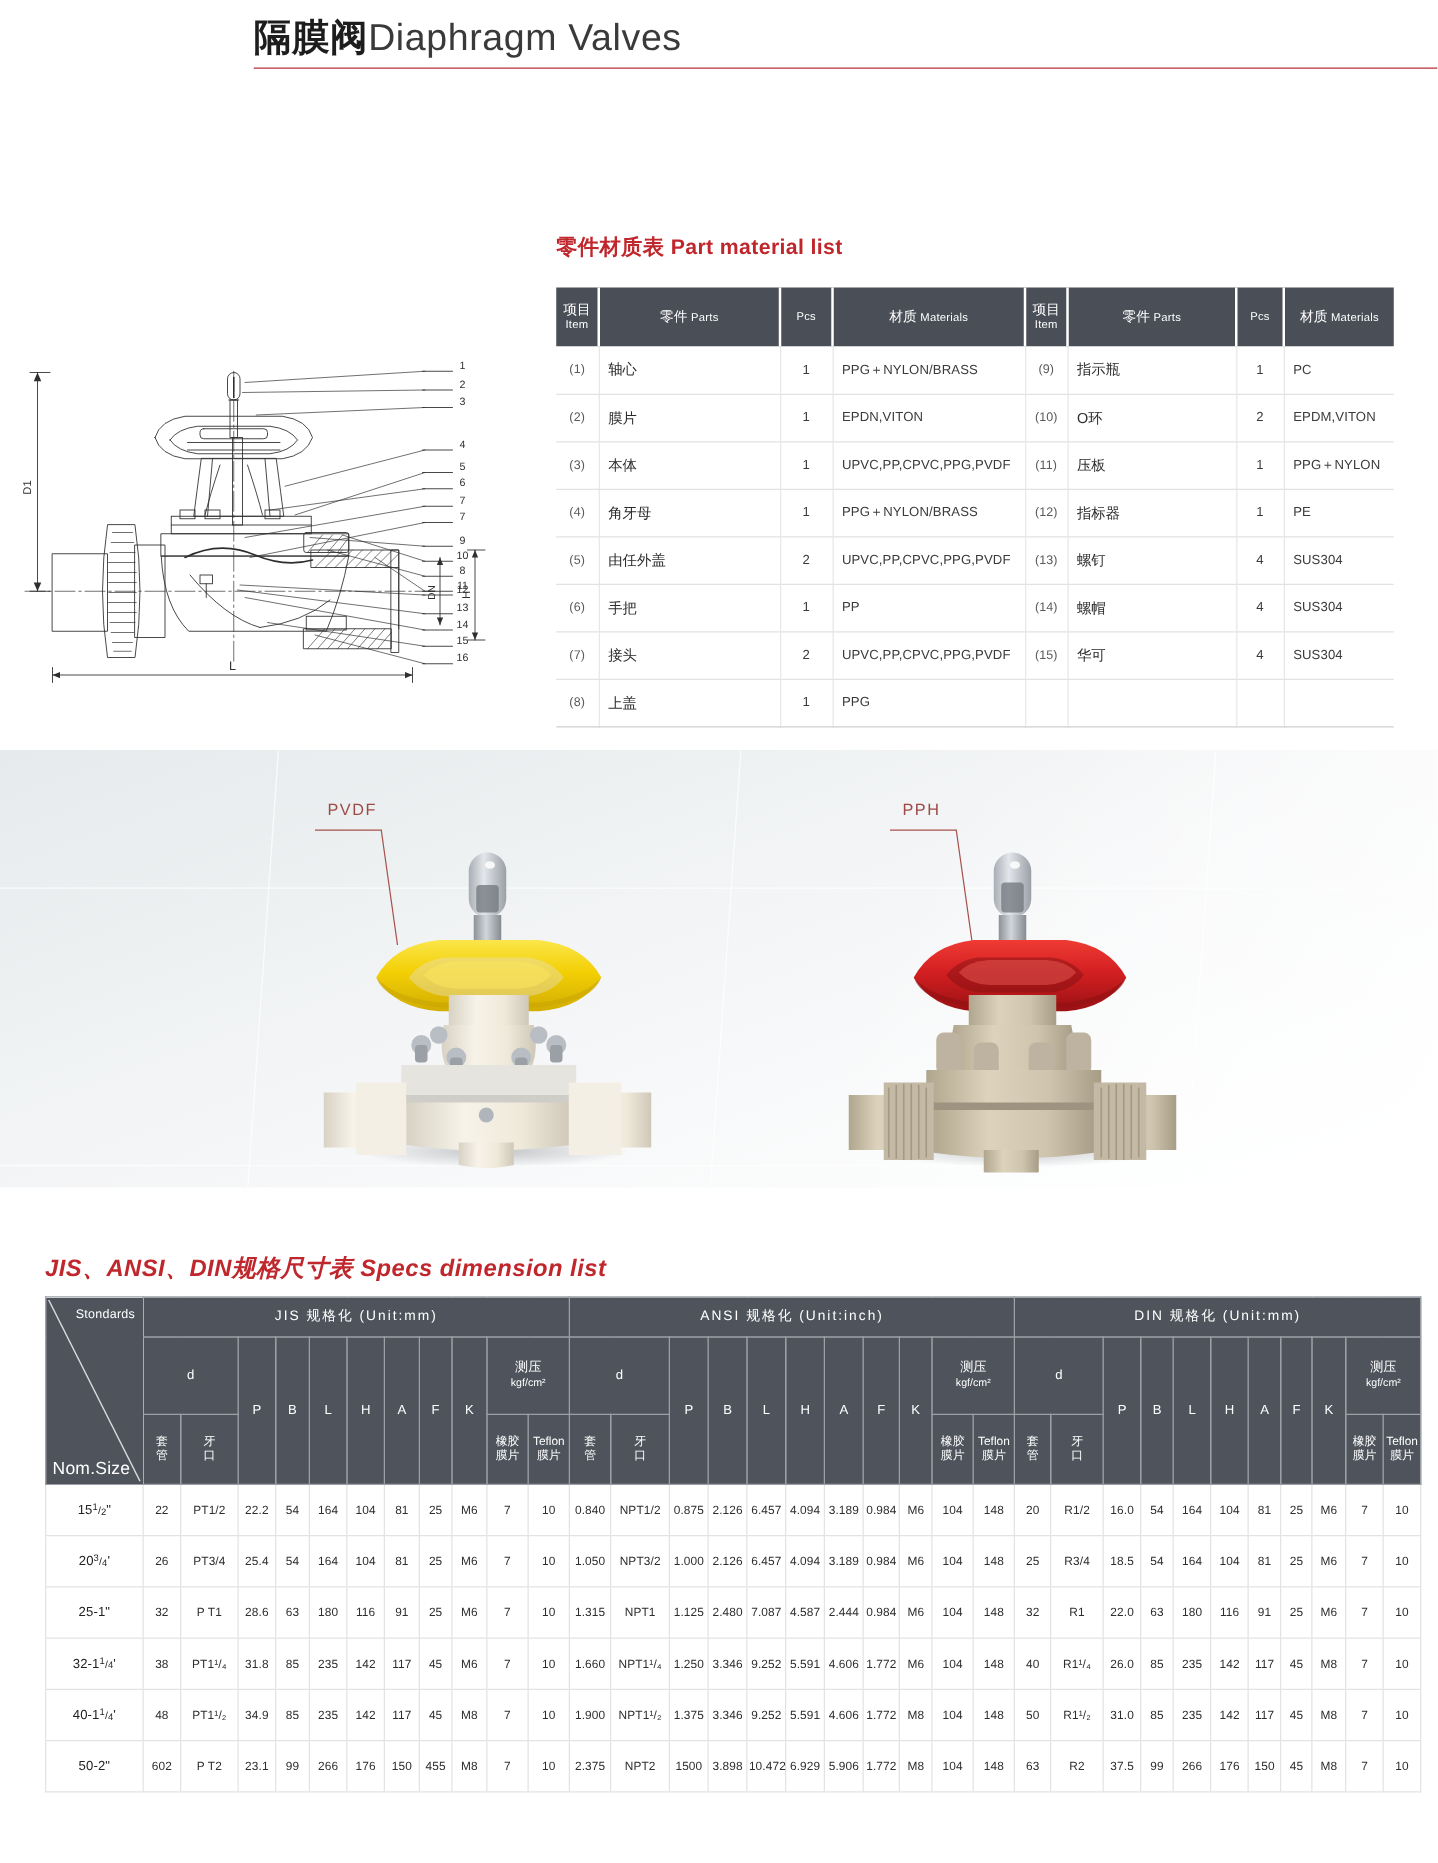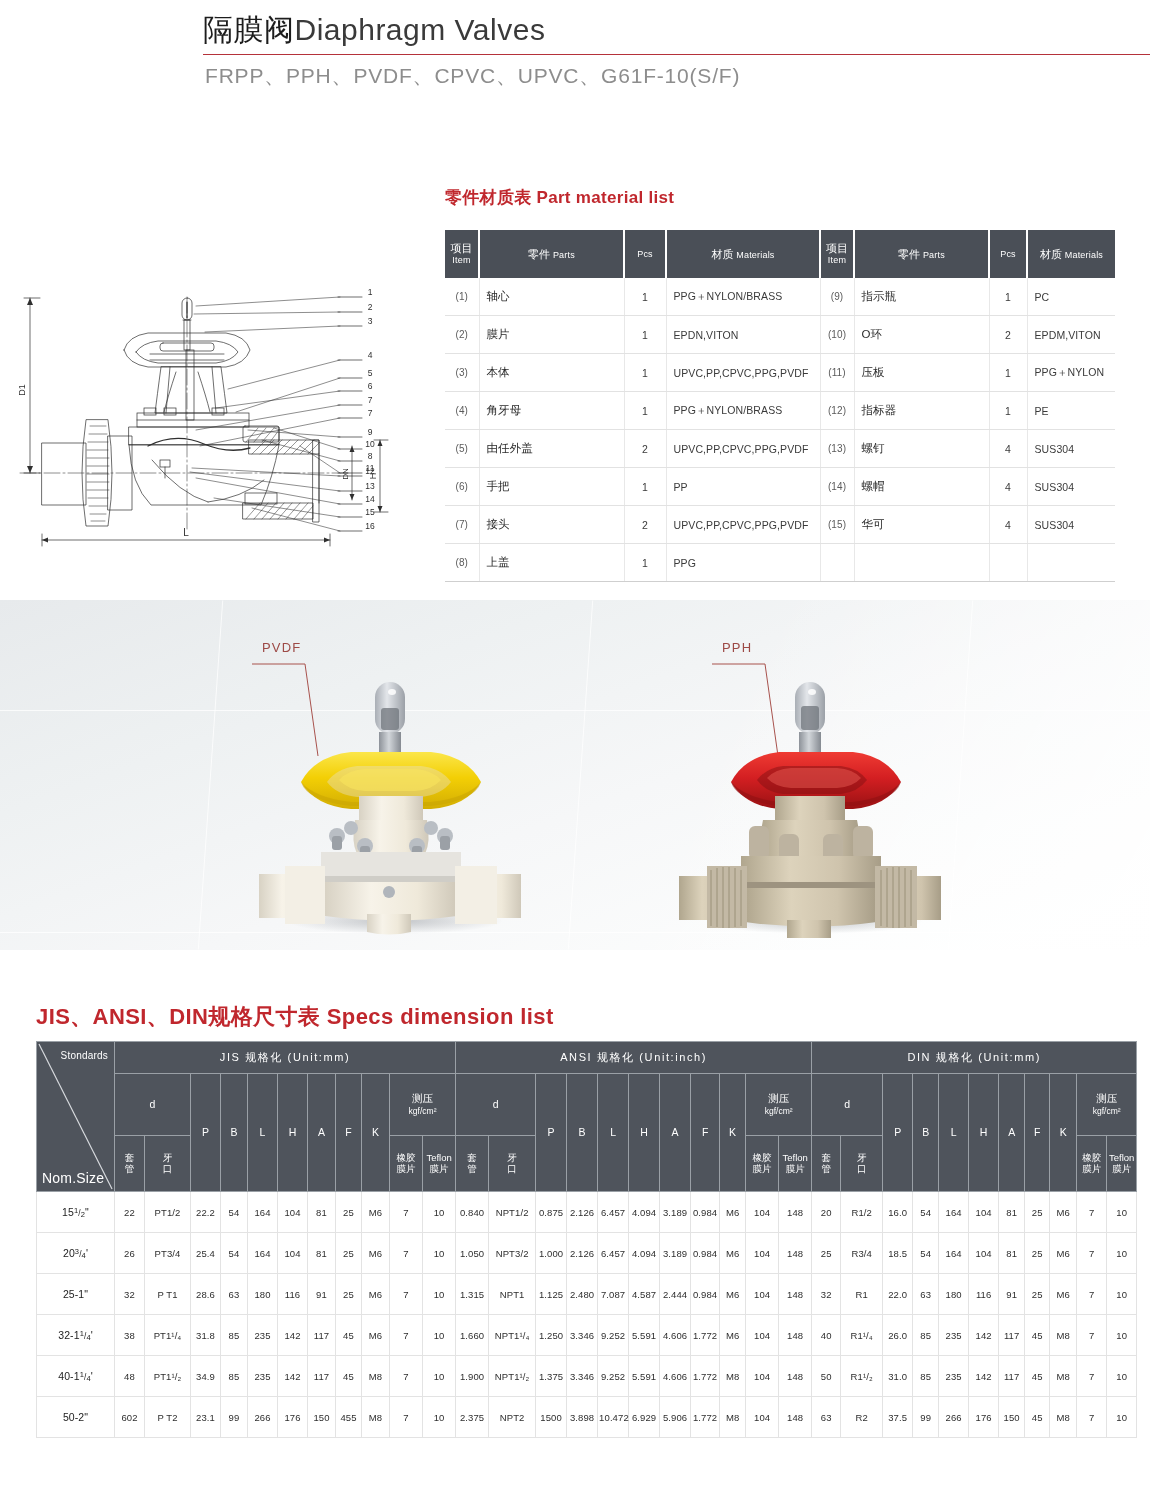--- a/index.html
+++ b/index.html
@@ -12,21 +12,21 @@
     position: relative;
     overflow: hidden;
   }
 
   
   .page-header { position: absolute; left: 0; top: 0; width: 1150px; height: 112px; }
   .title-main {
     position: absolute; left: 203px; top: 10px;
     font-size: 30px; letter-spacing: .5px; color: #1d1d1d; white-space: nowrap;
   }
-  .title-main .cn { font-weight: 400; }
+  .title-main .cn { font-weight: 700; }
   .title-main .en { font-weight: 400; color: #3a3a3a; }
   .title-rule {
     position: absolute; left: 203px; top: 54px; width: 947px; height: 1px;
     background: #b5323a;
   }
   .title-sub {
     position: absolute; left: 205px; top: 62px;
     font-size: 21px; color: #8d8d8d; letter-spacing: .8px; white-space: nowrap;
   }
 
@@ -76,22 +76,22 @@
     position: absolute; font-size: 13px; color: #9d4a46; letter-spacing: 1.2px;
   }
   .callout-svg { position: absolute; }
 
   
   .valve { position: absolute; }
 
   
   .spec-block { position: absolute; left: 36px; top: 1002px; width: 1080px; }
   .spec-title {
-    font-size: 22px; color: #c0272d; font-weight: 700; letter-spacing: .4px;
-    margin-bottom: 9px; white-space: nowrap;
+    font-size: 19px; color: #c0272d; font-weight: 700; letter-spacing: .4px;
+    margin-bottom: 9px; white-space: nowrap; font-style: italic;
   }
   table.spec {
     border-collapse: collapse; table-layout: fixed; width: 1080px;
     font-size: 9px;
   }
   table.spec th {
     background: #4f545c; color: #ffffff; font-weight: 400;
     border: 1px solid #9aa0a6; padding: 1px 1px; text-align: center;
     vertical-align: middle; line-height: 1.12;
   }
@@ -122,21 +122,20 @@
   .frac { font-size: .8em; }
 </style>
 </head>
 <body>
 
 <div class="page-header">
   <div class="title-main">
     <span class="cn">隔膜阀</span><span class="en">Diaphragm Valves</span>
   </div>
   <div class="title-rule"></div>
-  <div class="title-sub">FRPP、PPH、PVDF、CPVC、UPVC、G61F-10(S/F)</div>
 </div>
 
 <div class="drawing-block">
   <svg width="420" height="310" viewBox="0 0 420 310">
     <g fill="none" stroke="#2f2f2f" stroke-width="0.7" stroke-linecap="round">
 
       <line x1="30" y1="48" x2="30" y2="223"></line>
       <path d="M30 48 l-3 7 h6 z" fill="#2f2f2f" stroke="none"></path>
       <path d="M30 223 l-3 -7 h6 z" fill="#2f2f2f" stroke="none"></path>
       <line x1="24" y1="48" x2="40" y2="48"></line>

